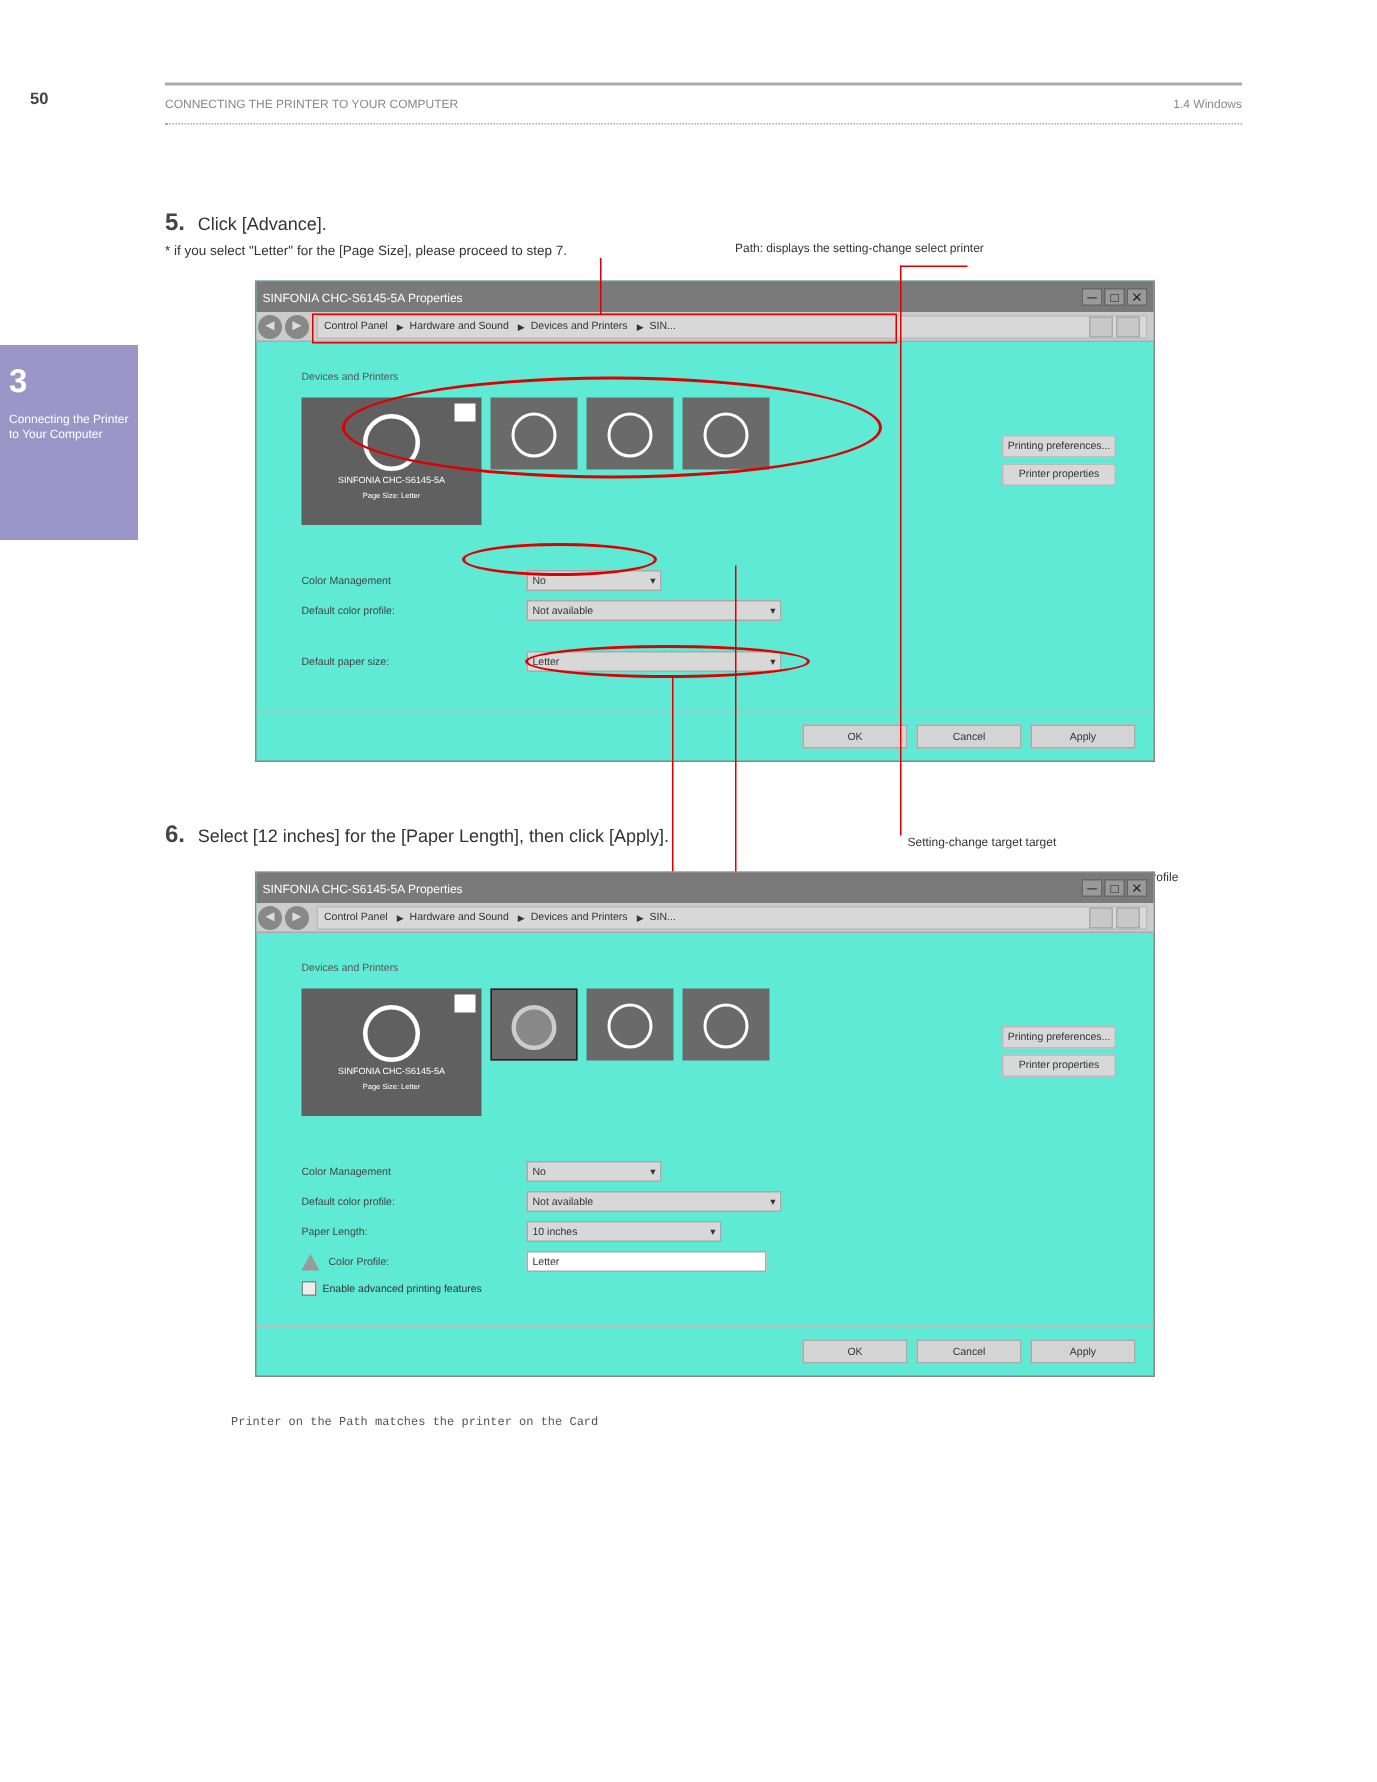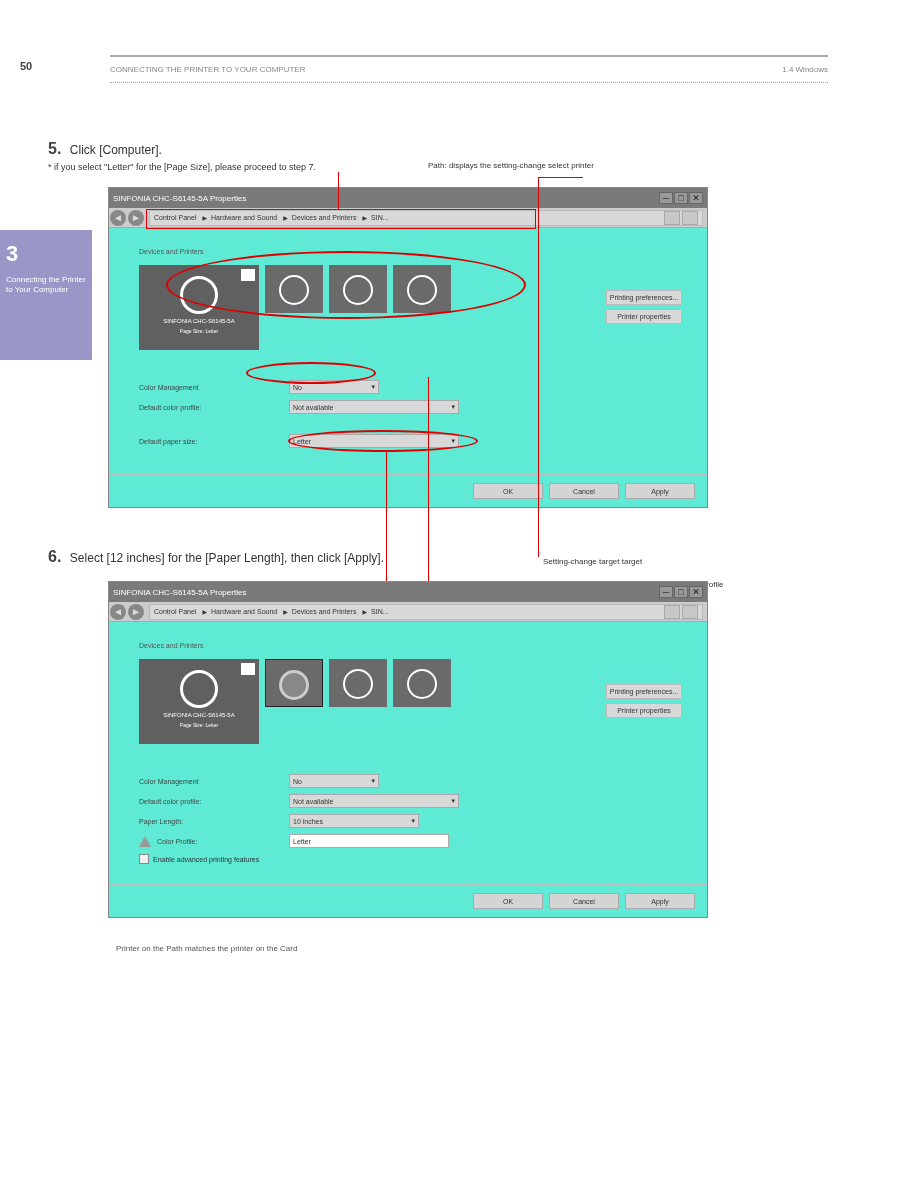--- a/index.html
+++ b/index.html
@@ -1,17 +1,17 @@
 <!DOCTYPE html>
 <html><head>
 <meta charset="utf-8">
 <style>
   * { box-sizing: border-box; margin: 0; padding: 0; }
   body { font-family: Arial, sans-serif; font-size: 9px; color: #333; background: #fff; width: 918px; }
-  .page { position: relative; padding: 60px 90px 40px 48px; }
+  .page { position: relative; padding: 60px 90px 40px 110px; }
   .page-tab { position: absolute; left: 0; top: 230px; width: 92px; height: 130px; background: #9a96c8; color: #fff; font-size: 8px; padding: 10px 6px; line-height: 1.3; }
   .page-num { position: absolute; left: 20px; top: 60px; font-size: 11px; font-weight: bold; color: #444; }
   .header-top { position: absolute; left: 110px; right: 90px; top: 55px; border-top: 2px solid #aaa; border-bottom: 1px dotted #aaa; height: 28px; display: flex; align-items: center; justify-content: space-between; font-size: 8px; color: #888; }
   .title-block { margin-top: 80px; margin-bottom: 15px; }
   .step-num { font-size: 16px; font-weight: bold; color: #444; }
   .step-text { font-size: 12px; color: #333; margin-left: 6px; }
   .note-line { font-size: 9px; color: #333; margin-top: 4px; }
   
   .dialog { width: 600px; background: #5eead4; border: 1px solid #888; margin: 10px auto 10px 60px; position: relative; }
   .dialog-titlebar { height: 20px; background: #7a7a7a; display: flex; align-items: center; justify-content: space-between; padding: 0 4px; }
@@ -71,21 +71,21 @@
   </div>
   <div class="page-tab">
     <div style="font-size:22px;font-weight:bold;margin-bottom:6px;">3</div>
     <div>Connecting the Printer to Your Computer</div>
   </div>
 
   <div class="watermark">manualshive.com</div>
 
   <div class="title-block">
     <span class="step-num">5.</span>
-    <span class="step-text">Click [Computer].</span>
+    <span class="step-text">Click [Advance].</span>
     <div class="note-line">* if you select "Letter" for the [Page Size], please proceed to step 7.</div>
   </div>
 
   <div class="sec-img-wrap">
     <div class="dialog">
       <div class="dialog-titlebar">
         <span class="dialog-title">SINFONIA CHC-S6145-5A Properties</span>
         <div class="win-btns">
           <div class="win-btn">─</div>
           <div class="win-btn">□</div>
@@ -289,15 +289,15 @@
         </div>
       </div>
       <div class="bottom-row">
         <div class="bot-btn">OK</div>
         <div class="bot-btn">Cancel</div>
         <div class="bot-btn">Apply</div>
       </div>
     </div>
   </div>
 
-  <div style="font-size:8px; color:#555; margin-top:26px; margin-left:68px;">Printer on the Path matches the printer on the Card</div>
+  <div style="font-size:8px; color:#555; margin-top:26px; margin-left:44px;font-family:Liberation Mono, monospace;">Printer on the Path matches the printer on the Card</div>
 
 </div>
 
 </body></html>

